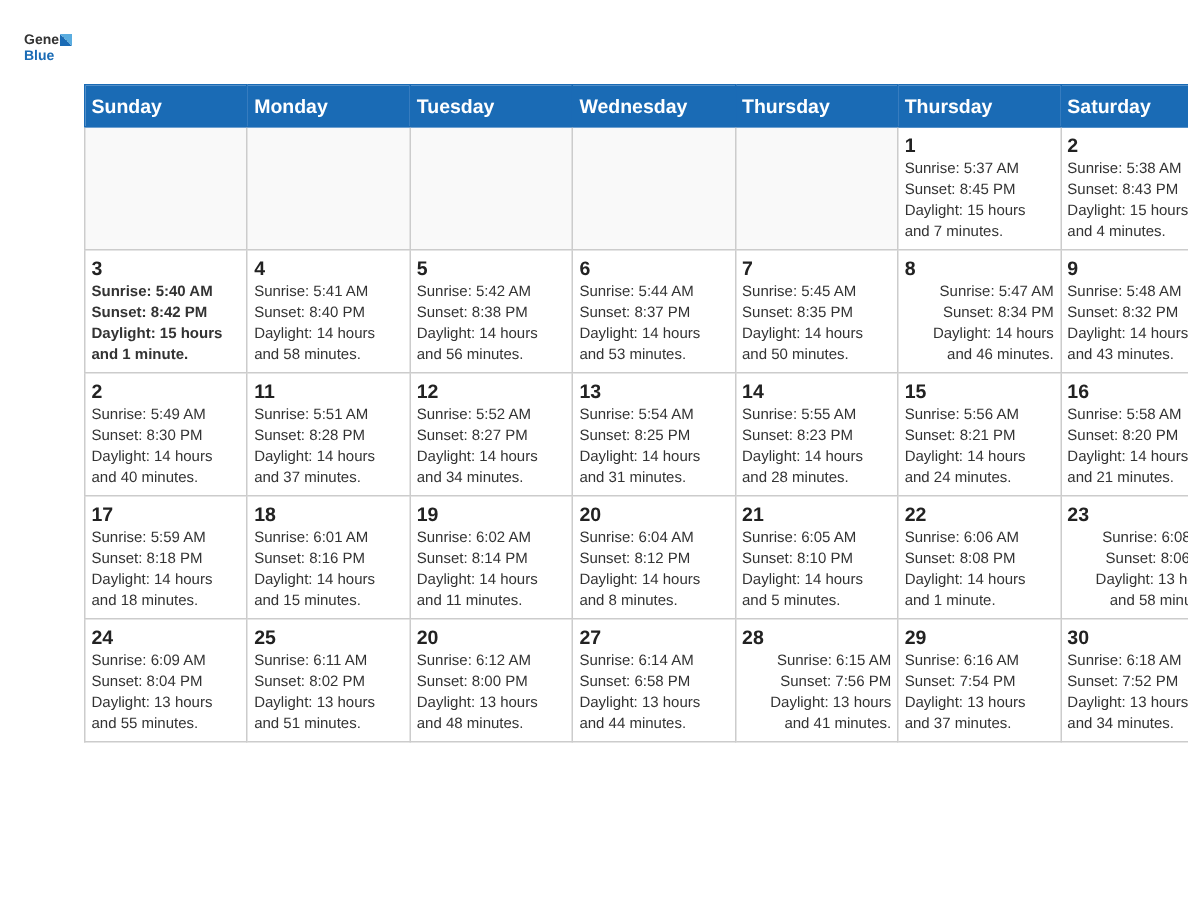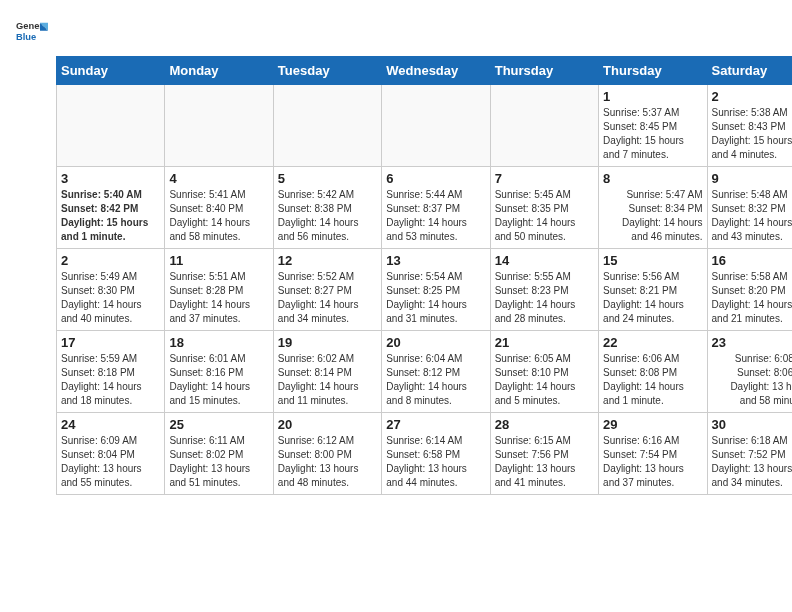--- a/index.html
+++ b/index.html
@@ -277,21 +277,21 @@
 Daylight: 13 hours and 48 minutes.</div>
         </td>
         <td>
           <span class="day-number">27</span>
           <div class="day-info" style="white-space: pre-line;">Sunrise: 6:14 AM
 Sunset: 6:58 PM
 Daylight: 13 hours and 44 minutes.</div>
         </td>
         <td>
           <span class="day-number">28</span>
-          <div class="day-info" style="white-space: pre-line;">Sunrise: 6:15 AM
+          <div class="day-info" style="white-space: pre-line; text-align: right;">Sunrise: 6:15 AM
 Sunset: 7:56 PM
 Daylight: 13 hours and 41 minutes.</div>
         </td>
         <td>
           <span class="day-number">29</span>
           <div class="day-info" style="white-space: pre-line;">Sunrise: 6:16 AM
 Sunset: 7:54 PM
 Daylight: 13 hours and 37 minutes.</div>
         </td>
         <td>

